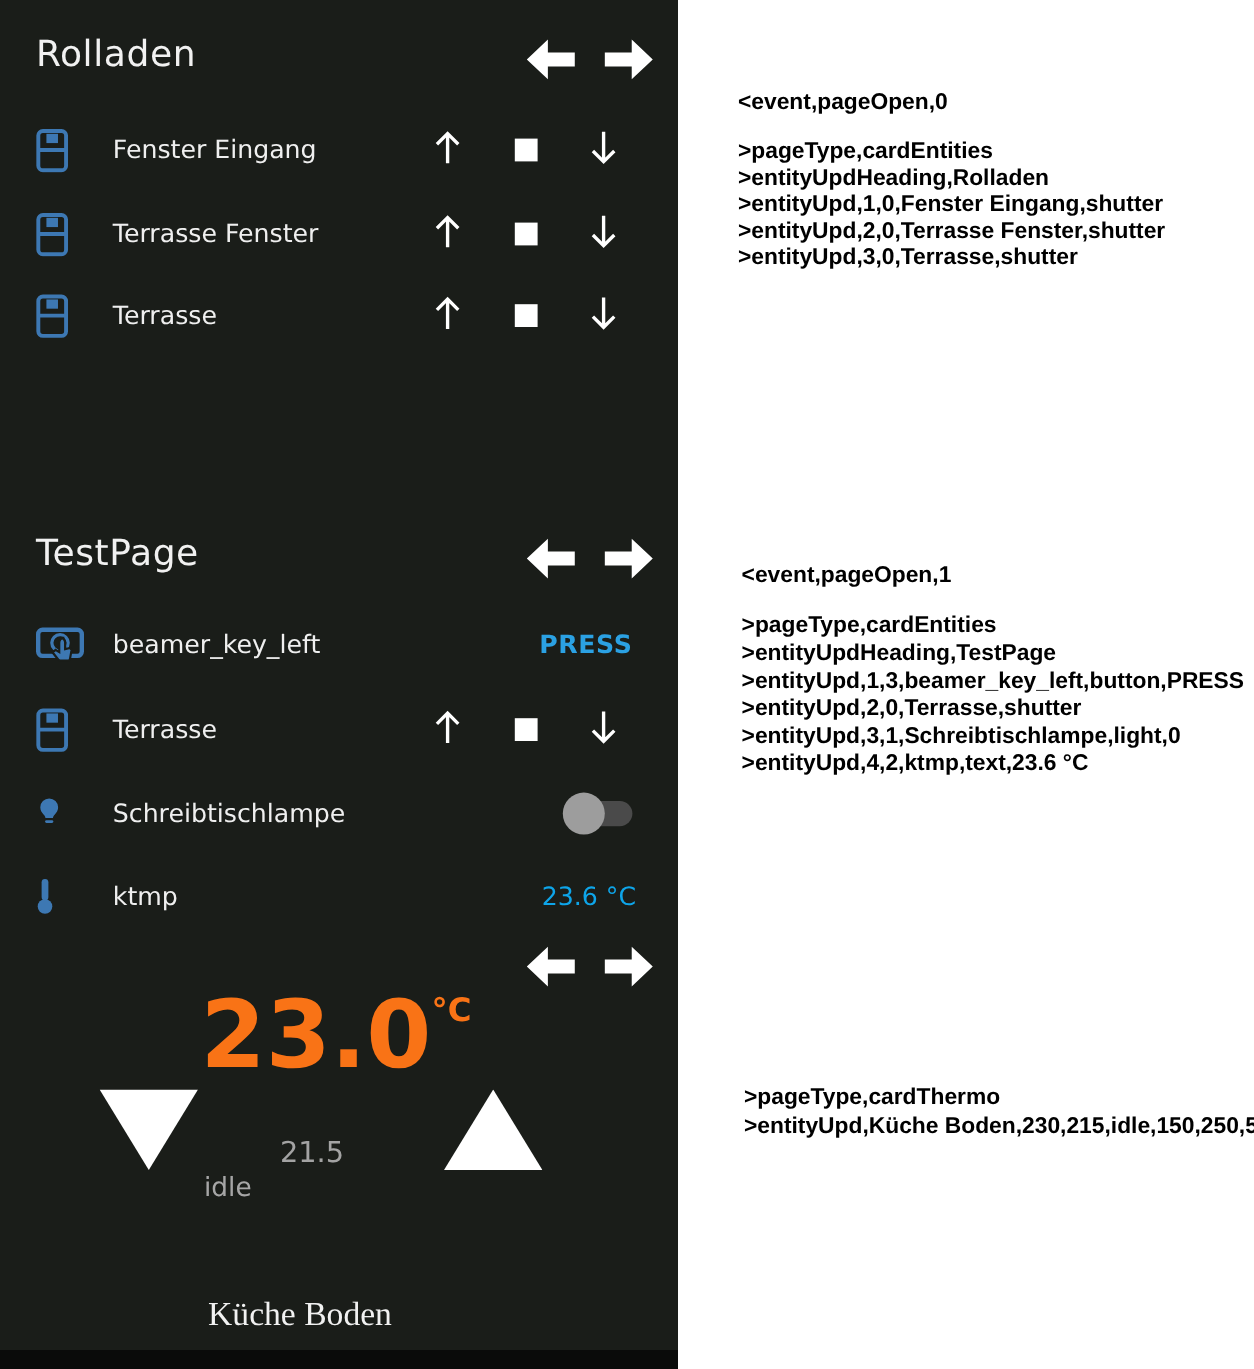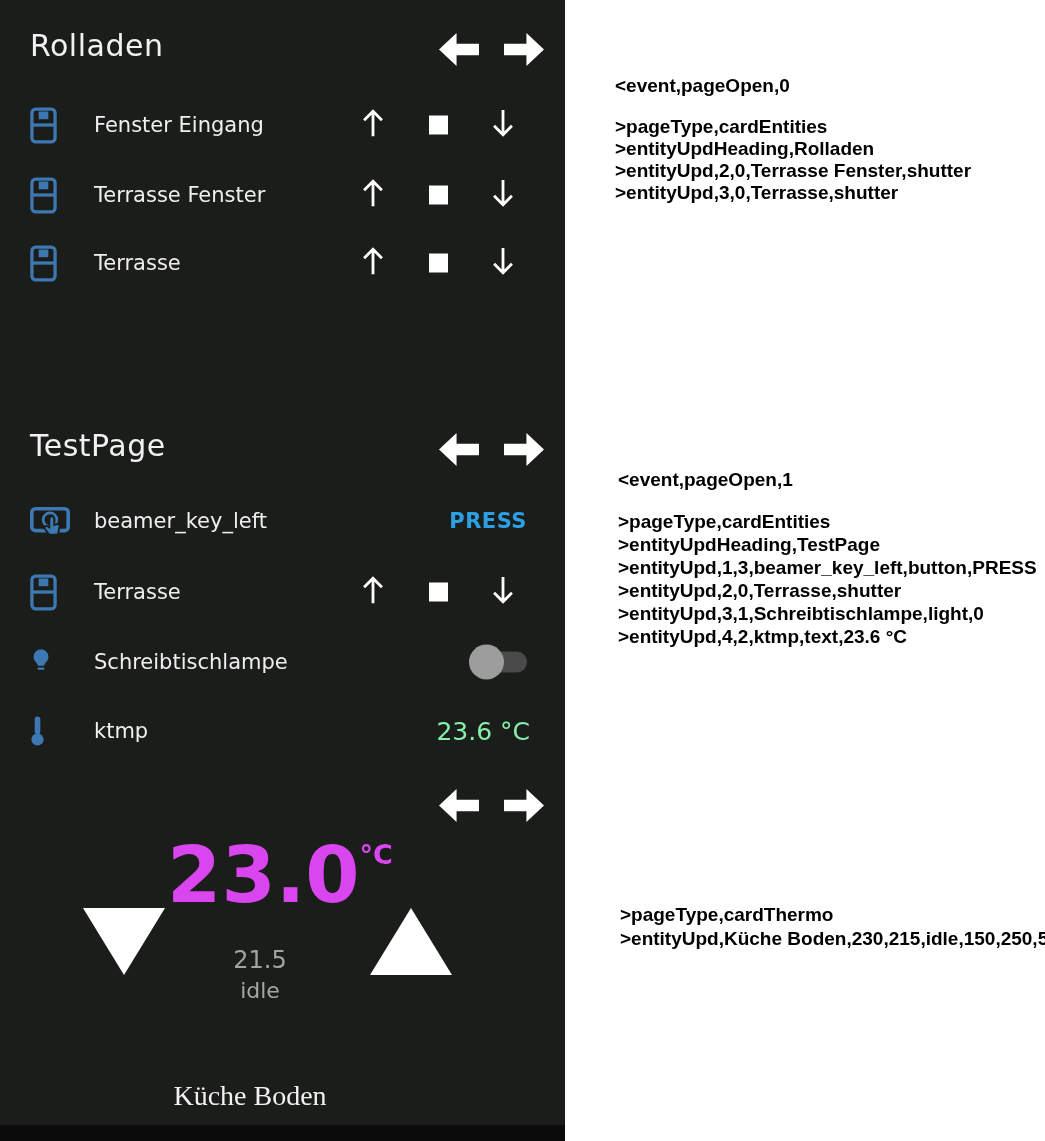--- a/index.html
+++ b/index.html
@@ -4,21 +4,21 @@
 <style>
   html,body { margin:0; padding:0; background:#ffffff; }
   body { width:1045px; height:1141px; position:relative; overflow:hidden;
          font-family:"DejaVu Sans", sans-serif; }
 
   
   .panel { position:absolute; left:0; top:0; width:565px; height:1141px;
            background:#1a1d19; }
   .card  { position:absolute; left:0; width:478px; }
   .card-1 { top:0;    height:380px; }
-  .card-2 { top:384px; height:380px; }
+  .card-2 { top:400px; height:380px; }
   .card-3 { top:760px; height:365px; }
   .bottom-strip { position:absolute; left:0; top:1125px; width:565px; height:16px;
                   background:#0a0b0a; }
 
   .heading { position:absolute; left:30px; color:#f1f1f1; font-size:30px;
              font-weight:400; letter-spacing:.5px; }
   .card-1 .heading { top:28px; }
   .card-2 .heading { top:44px; }
 
   .nav { position:absolute; left:437px; display:flex; gap:21px; }
@@ -36,39 +36,39 @@
   .ctl { position:absolute; top:50%; transform:translateY(-50%); cursor:pointer; }
   .ctl-up   { left:328px; }
   .ctl-stop { left:399px; }
   .ctl-down { left:458px; }
   .stopsq { display:block; width:19px; height:19px; background:#ffffff; }
 
   .press-label { position:absolute; right:8px; top:50%; transform:translateY(-50%);
                  color:#2ba1e3; font-size:21px; font-weight:600; letter-spacing:.5px;
                  cursor:pointer; }
   .text-value { position:absolute; right:5px; top:50%; transform:translateY(-50%);
-                color:#86efac; font-size:25px; }
+                color:#0ea5e9; font-size:21px; }
 
   
   .toggle { position:absolute; left:443px; top:50%; transform:translateY(-50%);
             width:54px; height:21px; cursor:pointer; }
   .toggle-track { position:absolute; left:0; top:0; width:54px; height:21px;
                   border-radius:11px; background:#4a4a4a; }
   .toggle-knob  { position:absolute; left:-4px; top:-7px; width:35px; height:35px;
                   border-radius:50%; background:#9d9d9d; }
 
   
-  .thermo-temp { position:absolute; left:150px; top:76px; width:260px;
-                 text-align:center; color:#d946ef; font-size:78px; font-weight:700;
+  .thermo-temp { position:absolute; left:150px; top:64px; width:260px;
+                 text-align:center; color:#f97316; font-size:78px; font-weight:700;
                  line-height:1; white-space:nowrap; }
   .thermo-unit { font-size:27px; font-weight:700; vertical-align:38px; }
   .thermo-target { position:absolute; left:170px; top:186px; width:180px;
                    text-align:center; color:#a3a3a3; font-size:24px; }
   .thermo-state  { position:absolute; left:170px; top:218px; width:180px;
-                   text-align:center; color:#a6a6a6; font-size:22px; }
+                   color:#a6a6a6; font-size:22px; }
   .thermo-title  { position:absolute; left:60px; top:320px; width:380px;
                    text-align:center; color:#f1f1f1; font-size:28px;font-family:Liberation Serif, serif; }
   .tri { position:absolute; top:148px; width:82px; height:67px; cursor:pointer; }
   .tri-down { left:83px; }
   .tri-up   { left:370px; }
 
   
   .log-block { position:absolute; color:#000; font-family:"Liberation Sans", sans-serif;
                font-weight:700; font-size:19px; }
   .log-1 { left:615px; top:75px;  line-height:22px; }
@@ -263,20 +263,21 @@
   </div>
 
   <div class="bottom-strip"></div>
 </div>
 
 <div class="log-block log-1">
   <div class="log-line">&lt;event,pageOpen,0</div>
   <div class="log-line"></div>
   <div class="log-line">&gt;pageType,cardEntities</div>
   <div class="log-line">&gt;entityUpdHeading,Rolladen</div>
+  <div class="log-line">&gt;entityUpd,1,0,Fenster Eingang,shutter</div>
   <div class="log-line">&gt;entityUpd,2,0,Terrasse Fenster,shutter</div>
   <div class="log-line">&gt;entityUpd,3,0,Terrasse,shutter</div>
 </div>
 
 <div class="log-block log-2">
   <div class="log-line">&lt;event,pageOpen,1</div>
   <div class="log-line"></div>
   <div class="log-line">&gt;pageType,cardEntities</div>
   <div class="log-line">&gt;entityUpdHeading,TestPage</div>
   <div class="log-line">&gt;entityUpd,1,3,beamer_key_left,button,PRESS</div>

